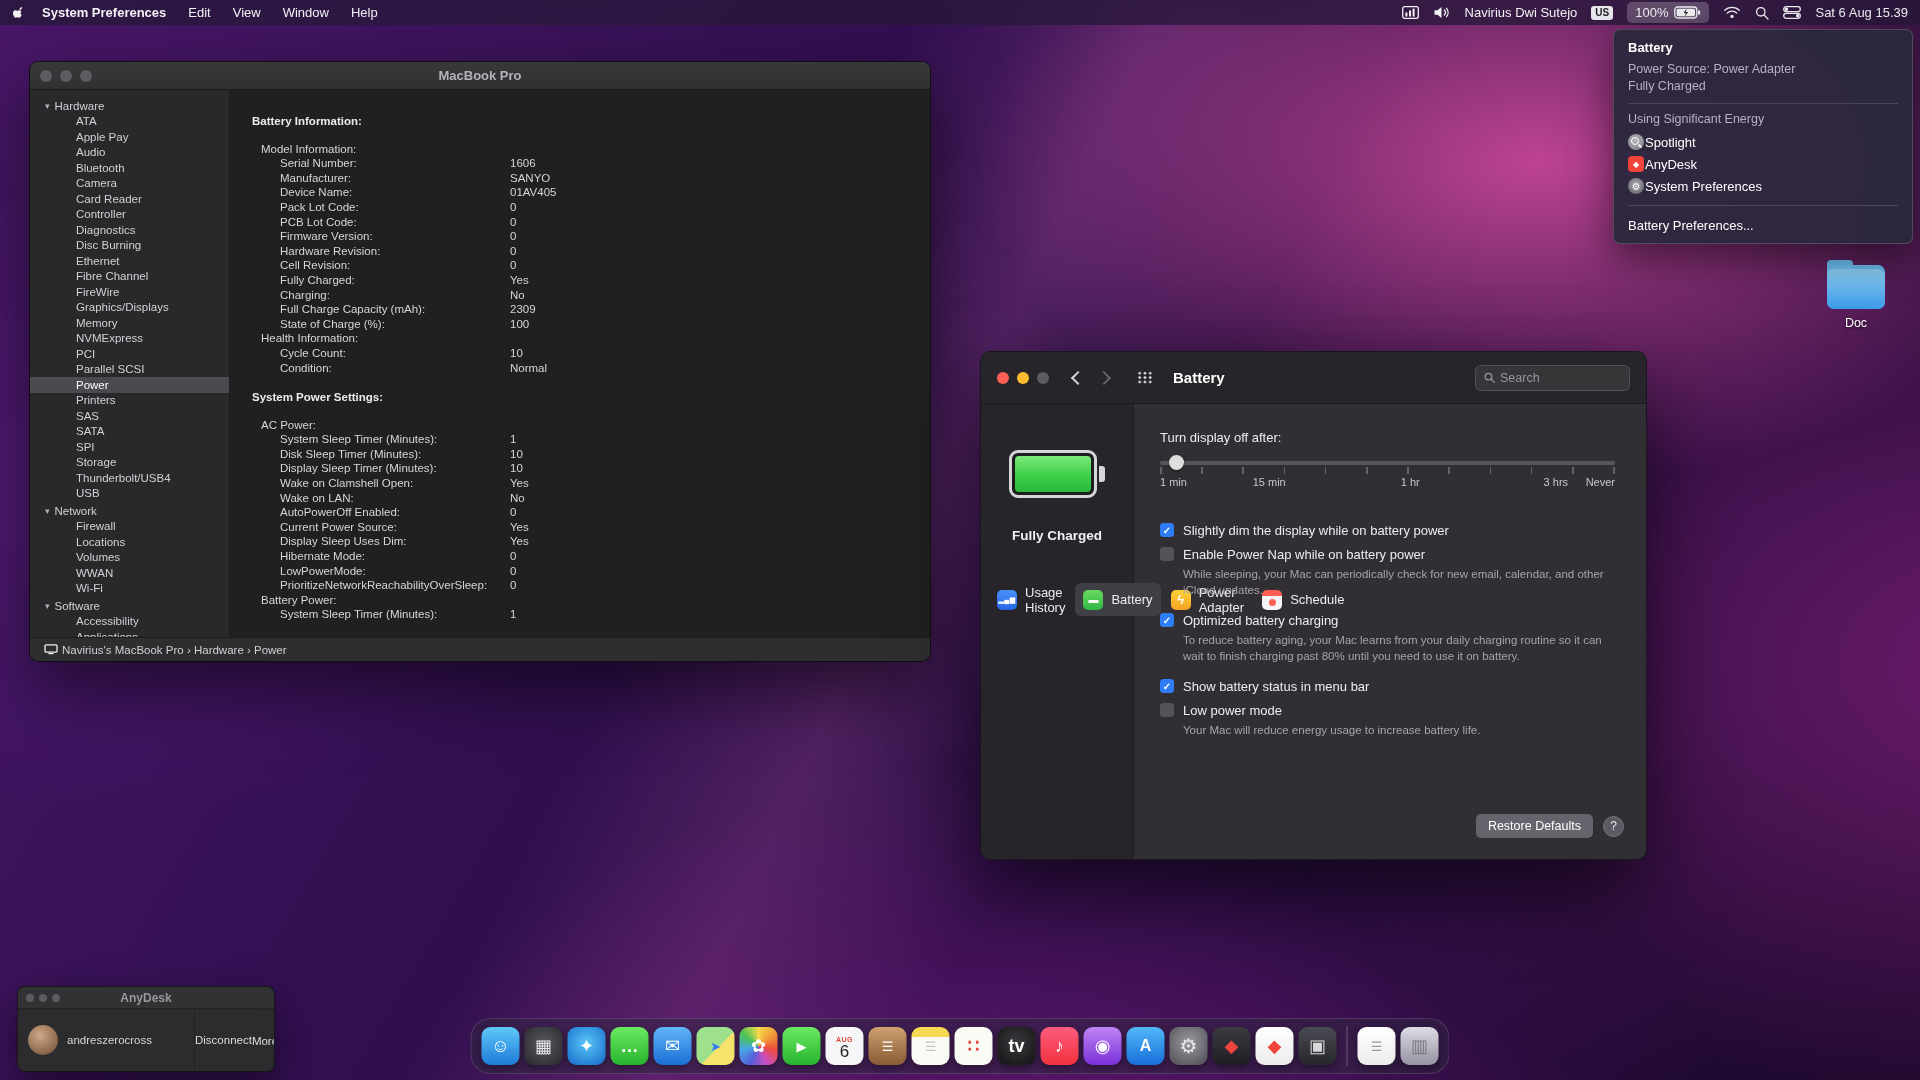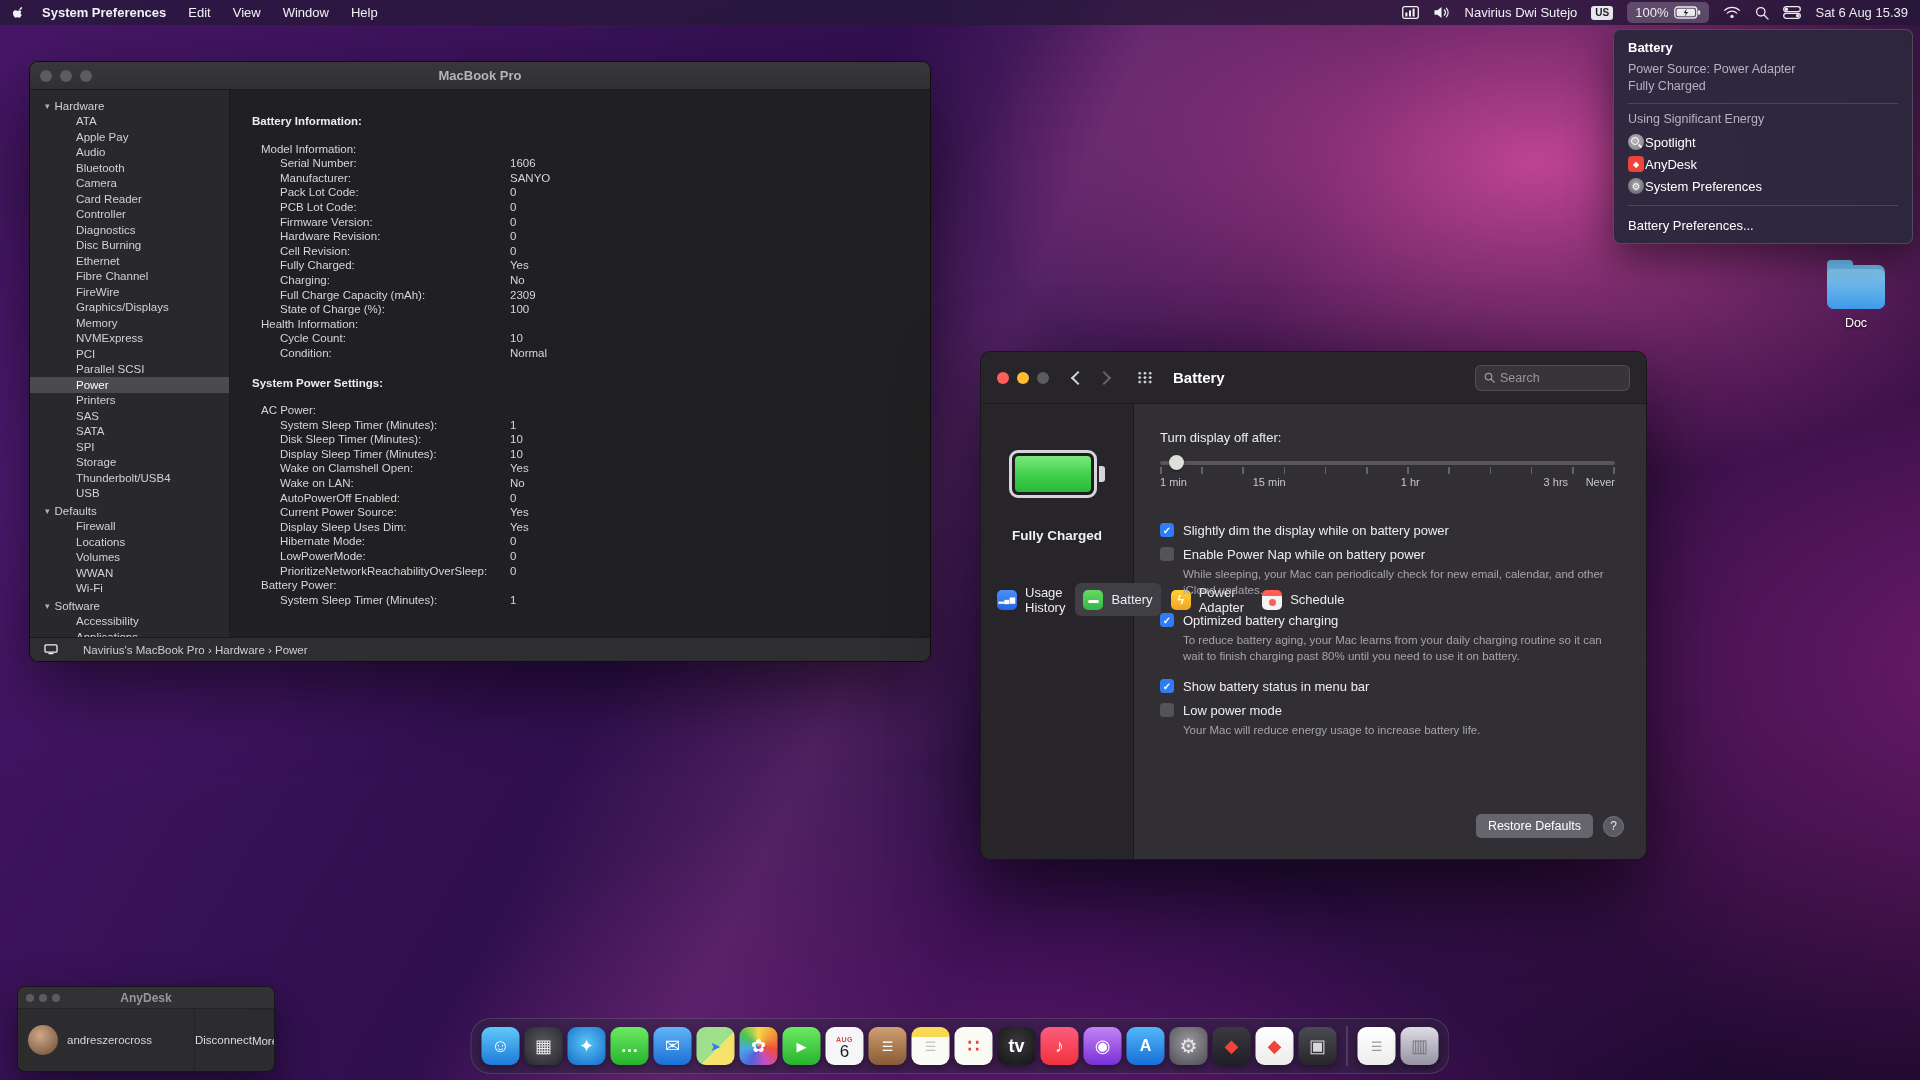--- a/index.html
+++ b/index.html
@@ -65,21 +65,21 @@
   .si-side-row.sel{background:#4a4a4f;color:#fff}
   .si-content{flex:1;padding:24px 0 0 22px;overflow:hidden;background:#202022;position:relative}
   .si-row{display:flex;font-size:11.5px;line-height:14.6px;color:#d6d6d8;white-space:nowrap}
   .si-row .lbl{padding-left:28px;width:258px;flex:none}
   .si-row .val{color:#d6d6d8}
   .si-row.grp .lbl{padding-left:9px;width:auto}
   .si-row.hdr{font-weight:bold;color:#ececee;margin-bottom:13px}
   .si-row.hdr .lbl{padding-left:0;width:auto}
   .si-row.hdr:not(:first-child){margin-top:15px}
   .si-bottombar{position:absolute;left:0;right:0;bottom:0;height:24px;background:#2e2e30;border-top:1px solid #1b1b1d;
-    display:flex;align-items:center;gap:25px;padding:0 14px;font-size:11.5px;color:#cfcfd3}
+    display:flex;align-items:center;gap:4px;padding:0 14px;font-size:11.5px;color:#cfcfd3}
   
   .bprefs{position:absolute;left:980px;top:351px;width:667px;height:509px;border-radius:10px;overflow:hidden;
     background:#312f34;box-shadow:0 30px 80px rgba(0,0,0,0.6);border:1px solid rgba(0,0,0,0.5);z-index:20}
   .bp-toolbar{height:52px;background:#272529;display:flex;align-items:center;padding:0 16px;gap:14px;border-bottom:1px solid #1d1b1f}
   .chev{width:10px;height:10px;border-left:2.4px solid #d4d4d8;border-bottom:2.4px solid #d4d4d8;transform:rotate(45deg);margin-left:10px}
   .chev.fwd{transform:rotate(225deg);border-color:#67656b;margin-left:2px}
   .grid-icon{width:16px;height:13px;margin-left:14px;
     background-image:radial-gradient(circle,#cfcfd4 1.3px,transparent 1.5px);background-size:5.3px 4.4px}
   .bp-title{font-size:15px;font-weight:bold;margin-left:6px}
   .bp-search{margin-left:auto;display:flex;align-items:center;gap:5px;background:rgba(255,255,255,0.075);
@@ -406,21 +406,21 @@
           <span>Thunderbolt/USB4</span>
         </div>
 
         <div class="si-side-row">
 
           <span>USB</span>
         </div>
 
         <div class="si-side-row grp">
           <span class="tri">▾</span>
-          <span>Defaults</span>
+          <span>Network</span>
         </div>
 
         <div class="si-side-row">
 
           <span>Firewall</span>
         </div>
 
         <div class="si-side-row">
 
           <span>Locations</span>
@@ -473,20 +473,24 @@
           <div class="si-row">
             <span class="lbl">Serial Number:</span>
             <span class="val">1606</span>
           </div>
 
           <div class="si-row">
             <span class="lbl">Manufacturer:</span>
             <span class="val">SANYO</span>
           </div>
 
+          <div class="si-row">
+            <span class="lbl">Device Name:</span>
+            <span class="val">01AV405</span>
+          </div>
 
           <div class="si-row">
             <span class="lbl">Pack Lot Code:</span>
             <span class="val">0</span>
           </div>
 
           <div class="si-row">
             <span class="lbl">PCB Lot Code:</span>
             <span class="val">0</span>
           </div>

